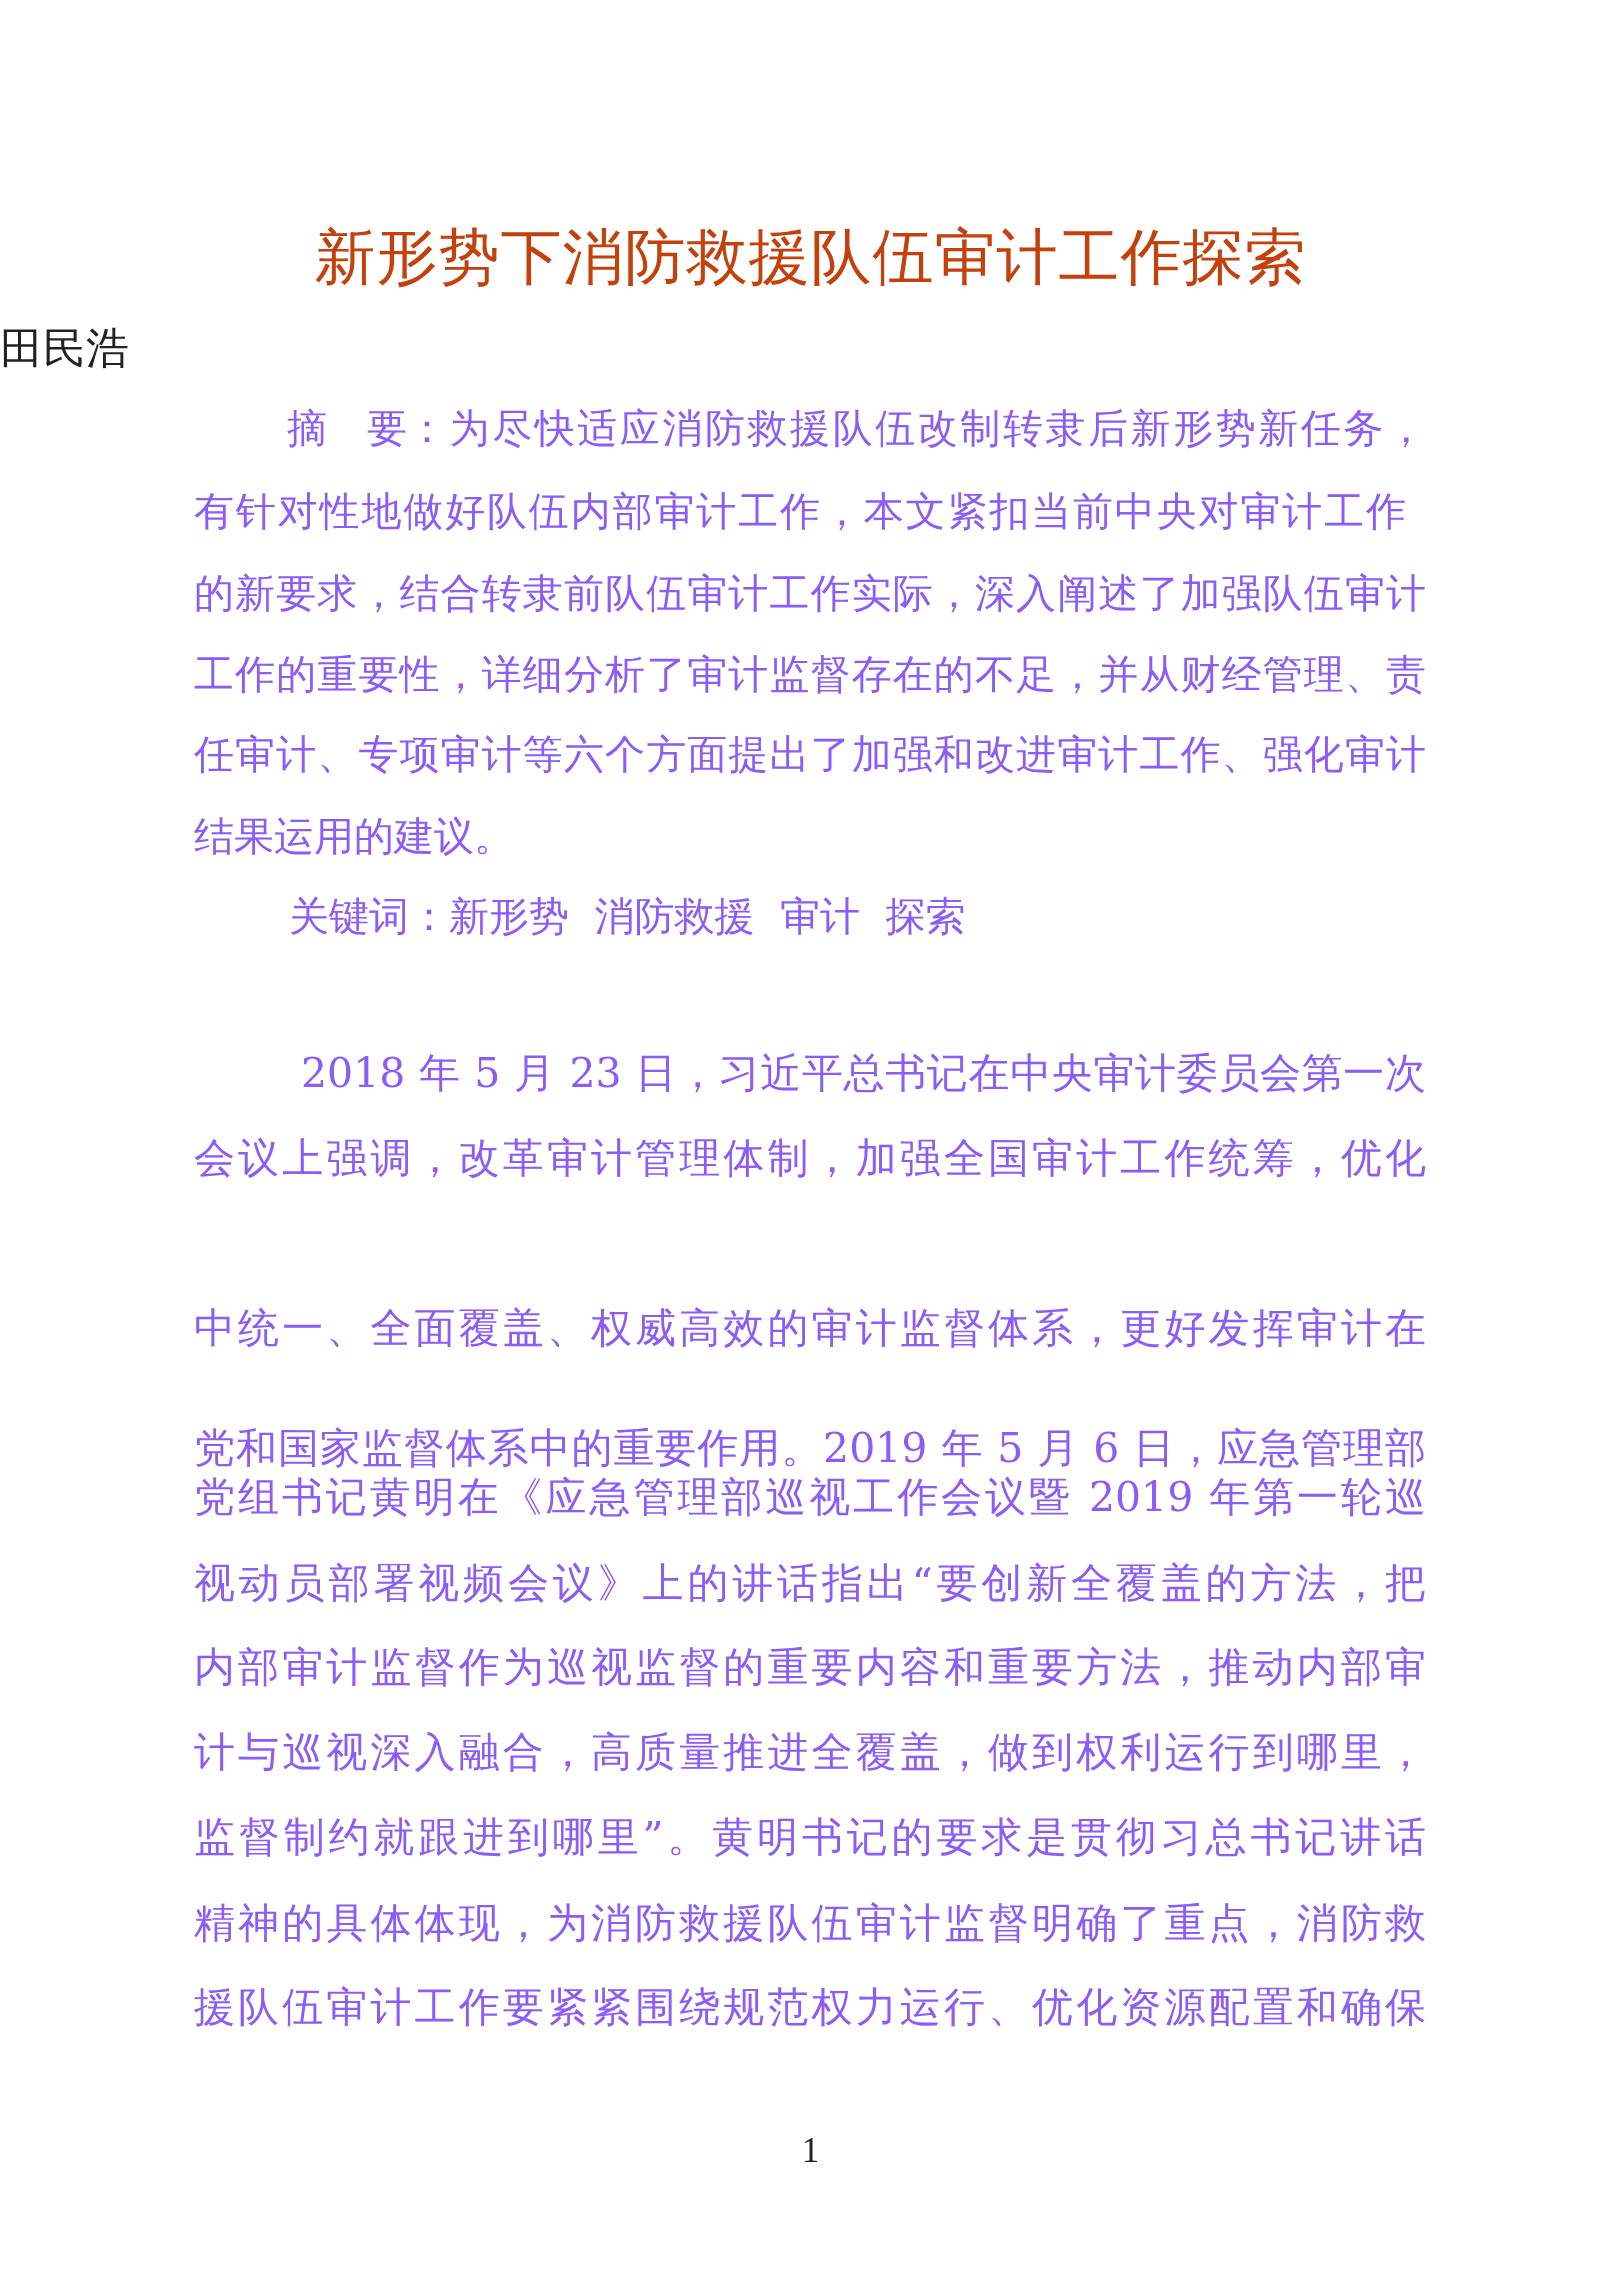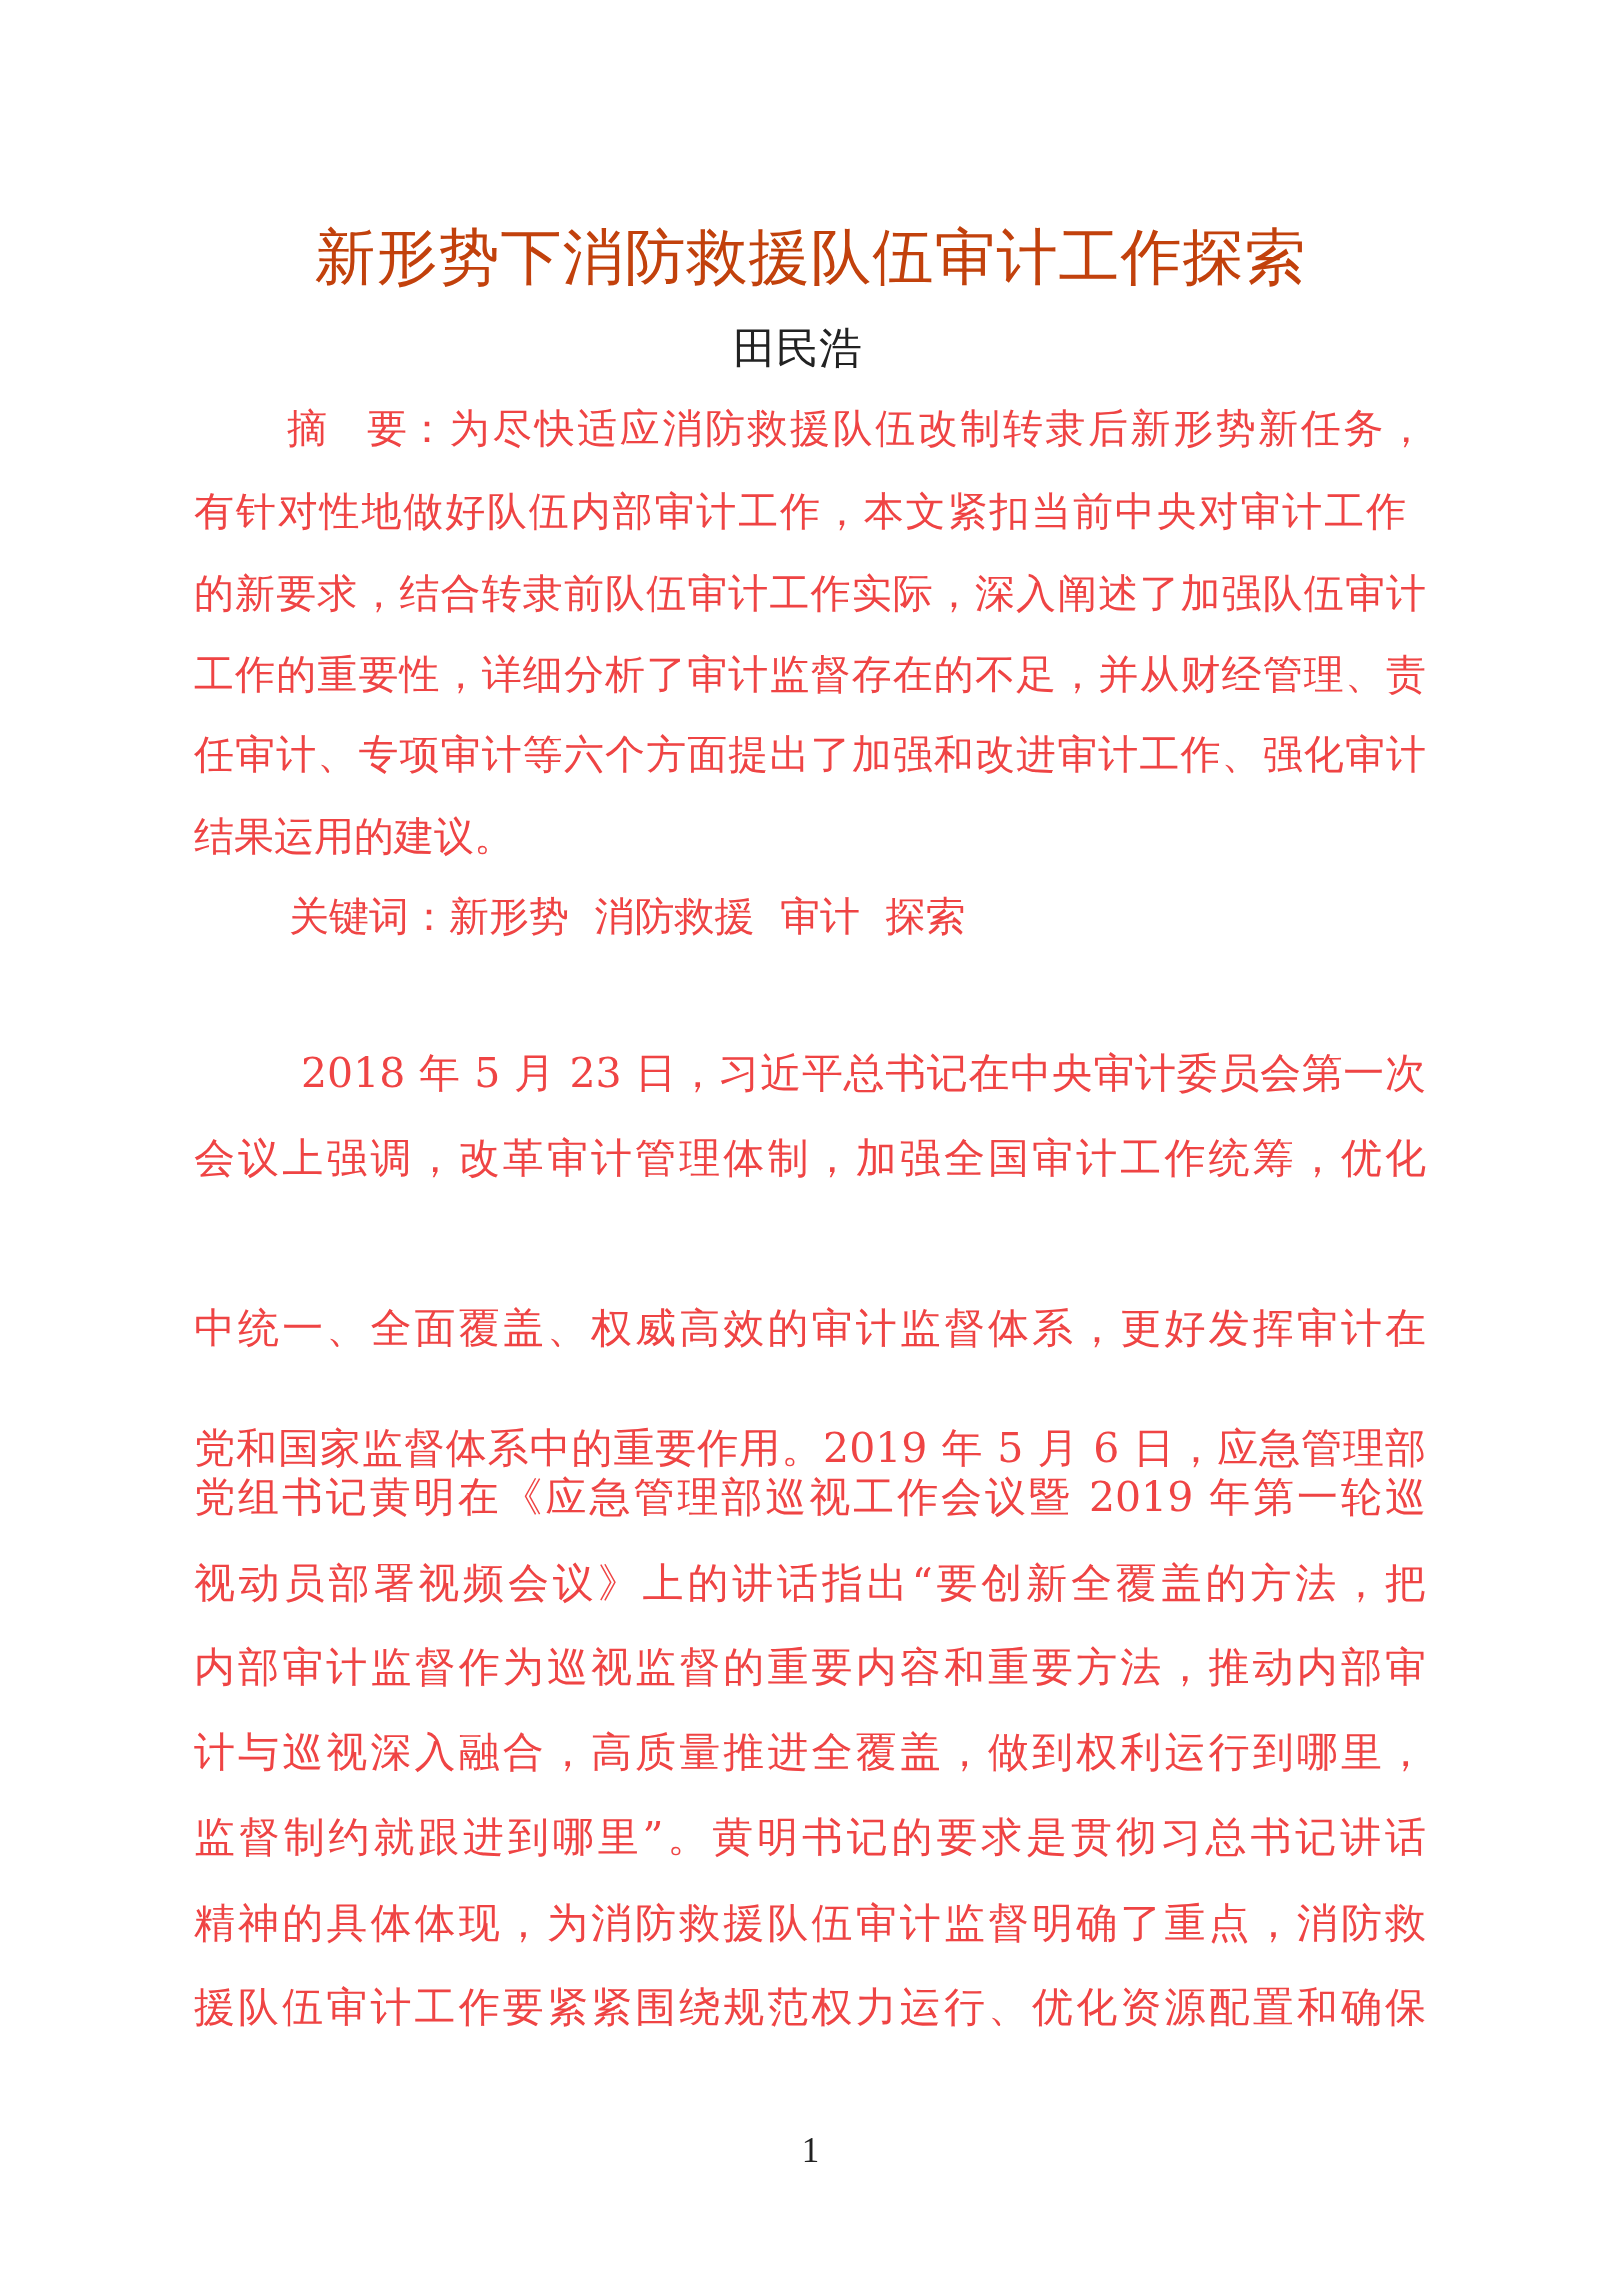--- a/index.html
+++ b/index.html
@@ -5,26 +5,26 @@
   html, body { margin: 0; padding: 0; background: #ffffff; }
   body { width: 1621px; height: 2293px; position: relative; overflow: hidden; color: #222222; }
   .page { position: absolute; left: 0; top: 0; width: 1621px; height: 2293px; background: #ffffff; }
   .title {
     position: absolute; left: 0; width: 1621px; top: 218px; height: 78px; line-height: 78px;
     text-align: center; font-family: "DejaVu Sans", "Liberation Sans", sans-serif;
     font-size: 61px; color: #c2410c; letter-spacing: 1px;
   }
   .author {
     position: absolute; left: 0; width: 1595px; top: 319px; height: 59px; line-height: 59px;
-    text-align: center; font-family: "DejaVu Sans", "Liberation Sans", sans-serif;
+    font-family: "DejaVu Sans", "Liberation Sans", sans-serif;
     font-size: 43px; color: #222222;
   }
   .line {
     position: absolute; left: 194px; width: 1232px; height: 59px; line-height: 59px;
-    white-space: nowrap; overflow: visible; color: #ef4444;
+    white-space: nowrap; overflow: visible; color: #8b5cf6;
   }
   .sans { font-family: "DejaVu Sans", "Liberation Sans", sans-serif; font-size: 40px; }
   .serif { font-family: "DejaVu Serif", "Liberation Serif", serif; font-size: 41px; }
   .just { text-align: justify; text-align-last: justify; }
   .left { text-align: left; }
   .abs-label { display: inline-block; }
   .kw-label { display: inline-block; }
   .kw { display: inline-block; margin-right: 25.5px; }
   .pagenum {
     position: absolute; left: 0; width: 1621px; top: 2129px; height: 43px; line-height: 43px;

